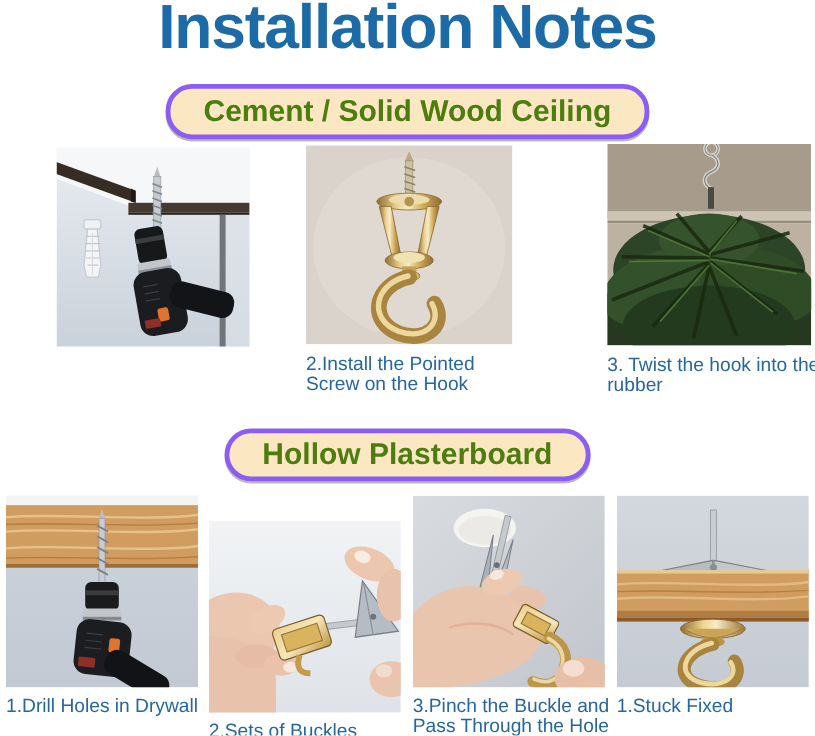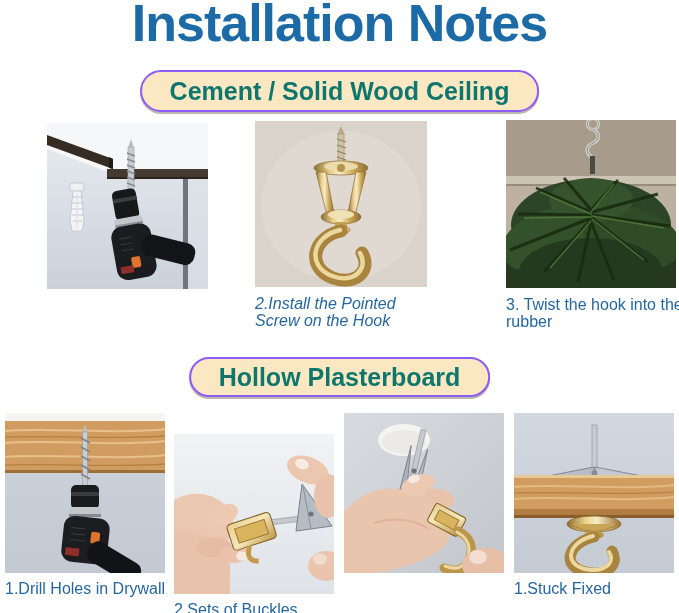--- a/index.html
+++ b/index.html
@@ -6,35 +6,35 @@
   body{
     width:679px;height:613px;background:#ffffff;position:relative;overflow:hidden;
     font-family:"Liberation Sans", sans-serif;
   }
   .title{
     position:absolute;top:-7px;left:0;width:679px;margin:0;text-align:center;
     font-size:52px;font-weight:bold;letter-spacing:-1px;color:#1c6ba6;
   }
   .pill{
     position:absolute;left:50%;transform:translateX(-50%);
-    background:#fbe8c3;border:2px solid #8b5cf6;border-radius:22px;
+    background:#fbe8c3;border:4px solid #8b5cf6;border-radius:22px;
     box-shadow:0 2px 0 rgba(110,100,80,.45);
-    color:#0f766e;font-weight:bold;font-size:25px;text-align:center;
+    color:#4d7c0f;font-weight:bold;font-size:25px;text-align:center;
     white-space:nowrap;padding:0 28px;
   }
   .pill1{top:70px;height:38px;line-height:38px;}
   .pill2{top:357px;height:36px;line-height:36px;}
   figure.fig{position:absolute;margin:0;padding:0;}
   .photo{overflow:hidden;}
   .photo svg{display:block;}
   .caption{
     margin-top:8px;font-size:16px;line-height:17px;color:#26679f;
   }
   #f10{left:47px;top:123px;width:196px;}
-  #f11{left:255px;top:121px;width:176px;font-style:italic;}
+  #f11{left:255px;top:121px;width:176px;}
   #f12{left:462px;top:120px;width:186px;padding-left:44px;}
   #f20{left:5px;top:413px;width:178px;}
   #f21{left:174px;top:434px;width:165px;}
   #f22{left:344px;top:413px;width:182px;}
   #f23{left:514px;top:413px;width:162px;}
   #f20 .caption,#f21 .caption,#f22 .caption,#f23 .caption{margin-top:7px;}
 </style>
 </head>
 <body>
 
@@ -284,20 +284,21 @@
         <g>
           <path d="M114 118 q20 10 10 31 q-7 13 -24 6" stroke="#bb964a" stroke-width="9" fill="none" stroke-linecap="round"></path>
           <path d="M113 119 q18 10 9 29 q-6 11 -21 5" stroke="#ead7a2" stroke-width="3" fill="none" stroke-linecap="round"></path>
         </g>
         <g>
           <ellipse cx="142" cy="152" rx="24" ry="17" fill="#e7bfa6"></ellipse>
           <ellipse cx="134" cy="144" rx="9" ry="7" fill="#f3ded1"></ellipse>
         </g>
       </svg>
     </div>
+    <figcaption class="caption">3.Pinch the Buckle and Pass Through the Hole</figcaption>
   </figure>
 
   <figure class="fig" id="f23">
     <div class="photo">
       <svg width="160" height="160" viewBox="0 0 160 160">
         <defs>
           <linearGradient id="s7bg" x1="0" y1="0" x2="0" y2="1">
             <stop offset="0" stop-color="#d3d8df"></stop>
               <stop offset="1" stop-color="#c5cbd3"></stop>
           </linearGradient>

